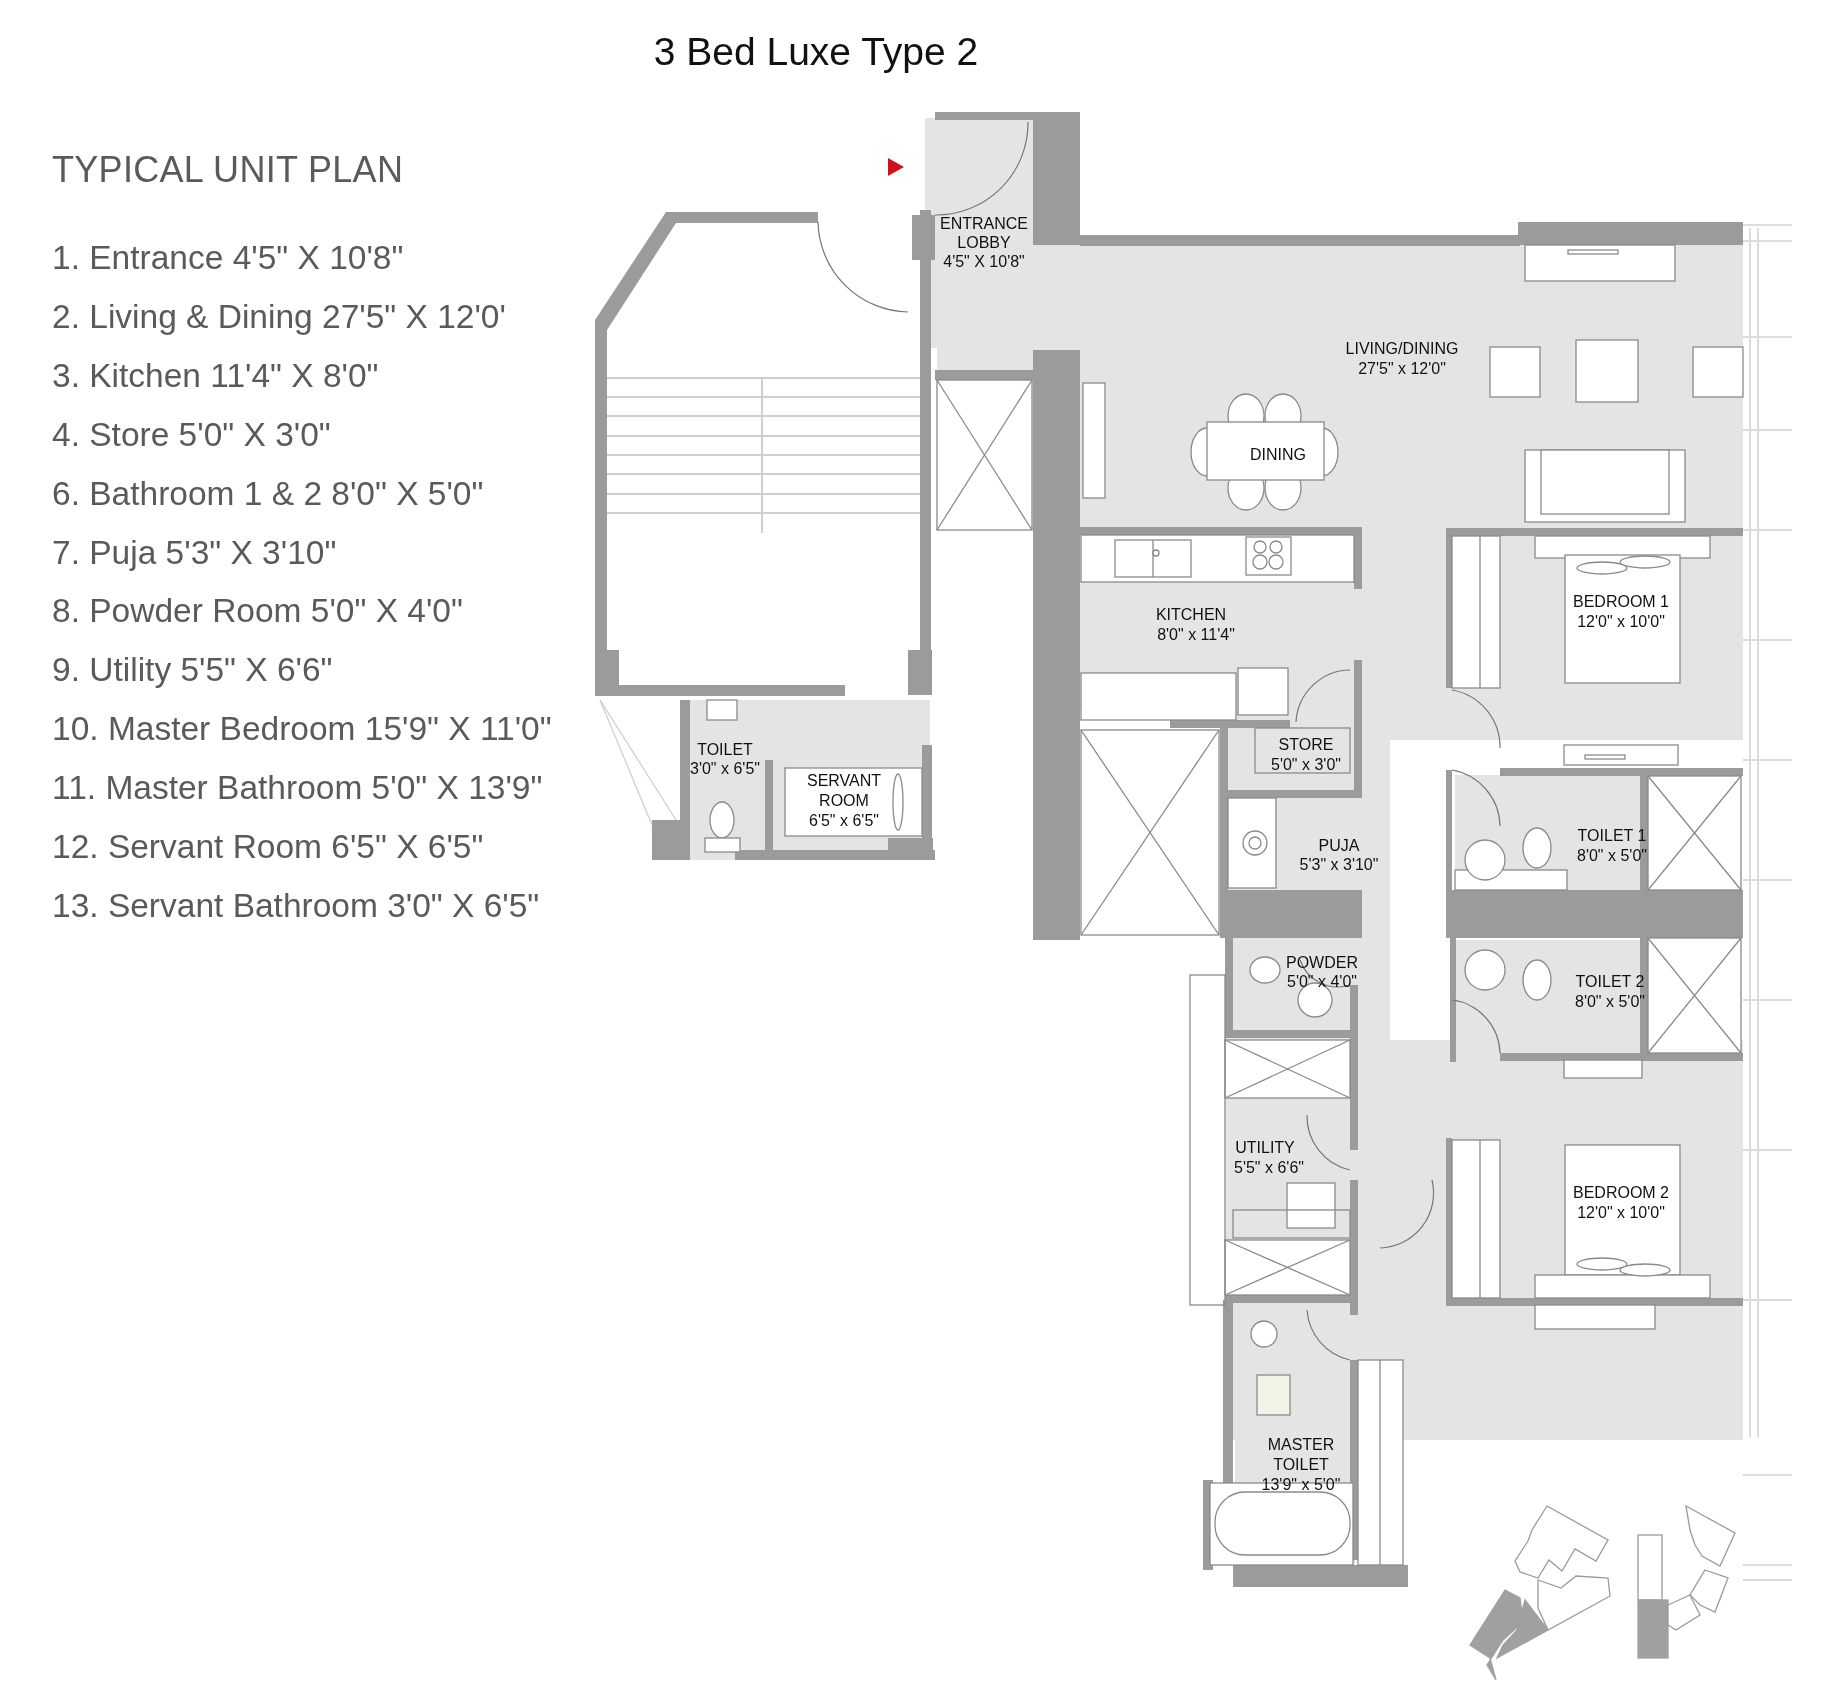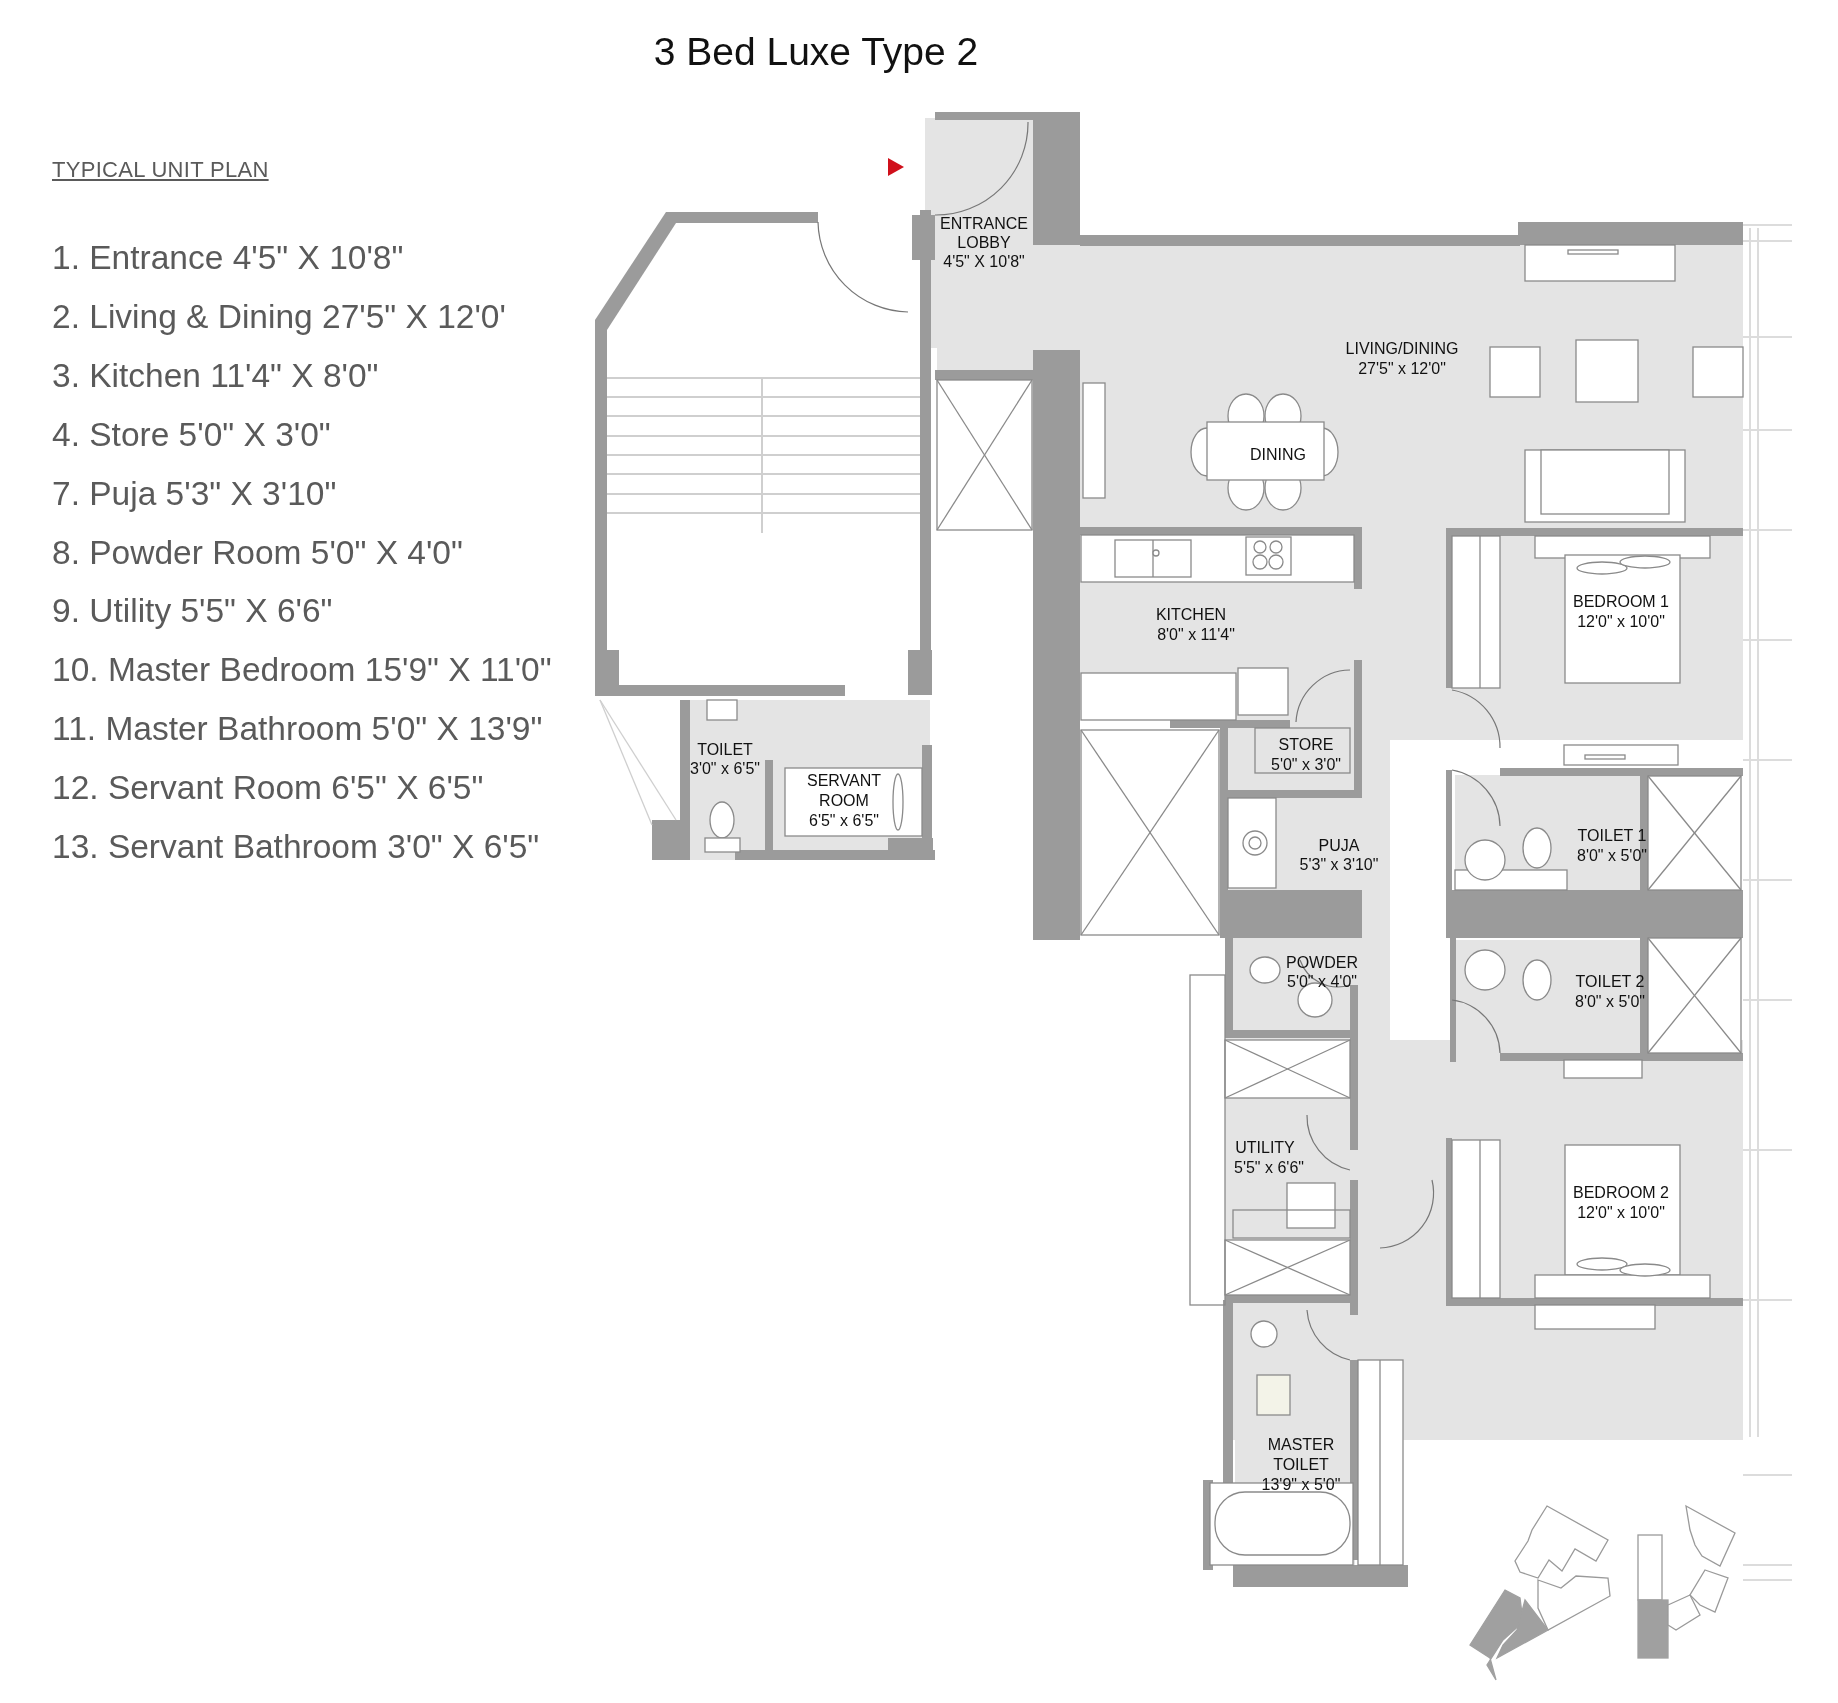--- a/index.html
+++ b/index.html
@@ -1,37 +1,38 @@
 <!DOCTYPE html>
 <html><head>
 <meta charset="utf-8">
 <style>
   html,body{margin:0;padding:0;background:#ffffff;}
   body{width:1838px;height:1703px;position:relative;overflow:hidden;font-family:"Liberation Sans",sans-serif;}
   .title{position:absolute;left:0;width:1622px;top:30px;text-align:center;font-size:39px;color:#111;letter-spacing:0px;}
   .title span{position:relative;left:5px;}
   .legend{position:absolute;left:52px;top:140px;color:#5a5a5a;}
-  .legend .hdr{font-size:22px;line-height:59px;letter-spacing:0.3px;text-decoration:underline;}
+  .legend .hdr{font-size:36px;line-height:59px;letter-spacing:0.3px;}
   .legend .items{margin-top:30px;}
   .legend .item{font-size:33.5px;line-height:58.9px;white-space:nowrap;}
   svg.plan{position:absolute;left:0;top:0;}
   .lbl{font-family:"Liberation Sans",sans-serif;font-size:16px;fill:#111;text-anchor:middle;}
 </style>
 </head>
 <body>
 
 <div class="title"><span>3 Bed Luxe Type 2</span></div>
 
 <div class="legend">
   <div class="hdr">TYPICAL UNIT PLAN</div>
   <div class="items">
     <div class="item">1. Entrance 4'5" X 10'8"</div>
     <div class="item">2. Living &amp; Dining 27'5" X 12'0'</div>
     <div class="item">3. Kitchen 11'4" X 8'0"</div>
     <div class="item">4. Store 5'0" X 3'0"</div>
+    <div class="item">6. Bathroom 1 &amp; 2 8'0" X 5'0"</div>
     <div class="item">7. Puja 5'3" X 3'10"</div>
     <div class="item">8. Powder Room 5'0" X 4'0"</div>
     <div class="item">9. Utility 5'5" X 6'6"</div>
     <div class="item">10. Master Bedroom 15'9" X 11'0"</div>
     <div class="item">11. Master Bathroom 5'0" X 13'9"</div>
     <div class="item">12. Servant Room 6'5" X 6'5"</div>
     <div class="item">13. Servant Bathroom 3'0" X 6'5"</div>
   </div>
 </div>
 

